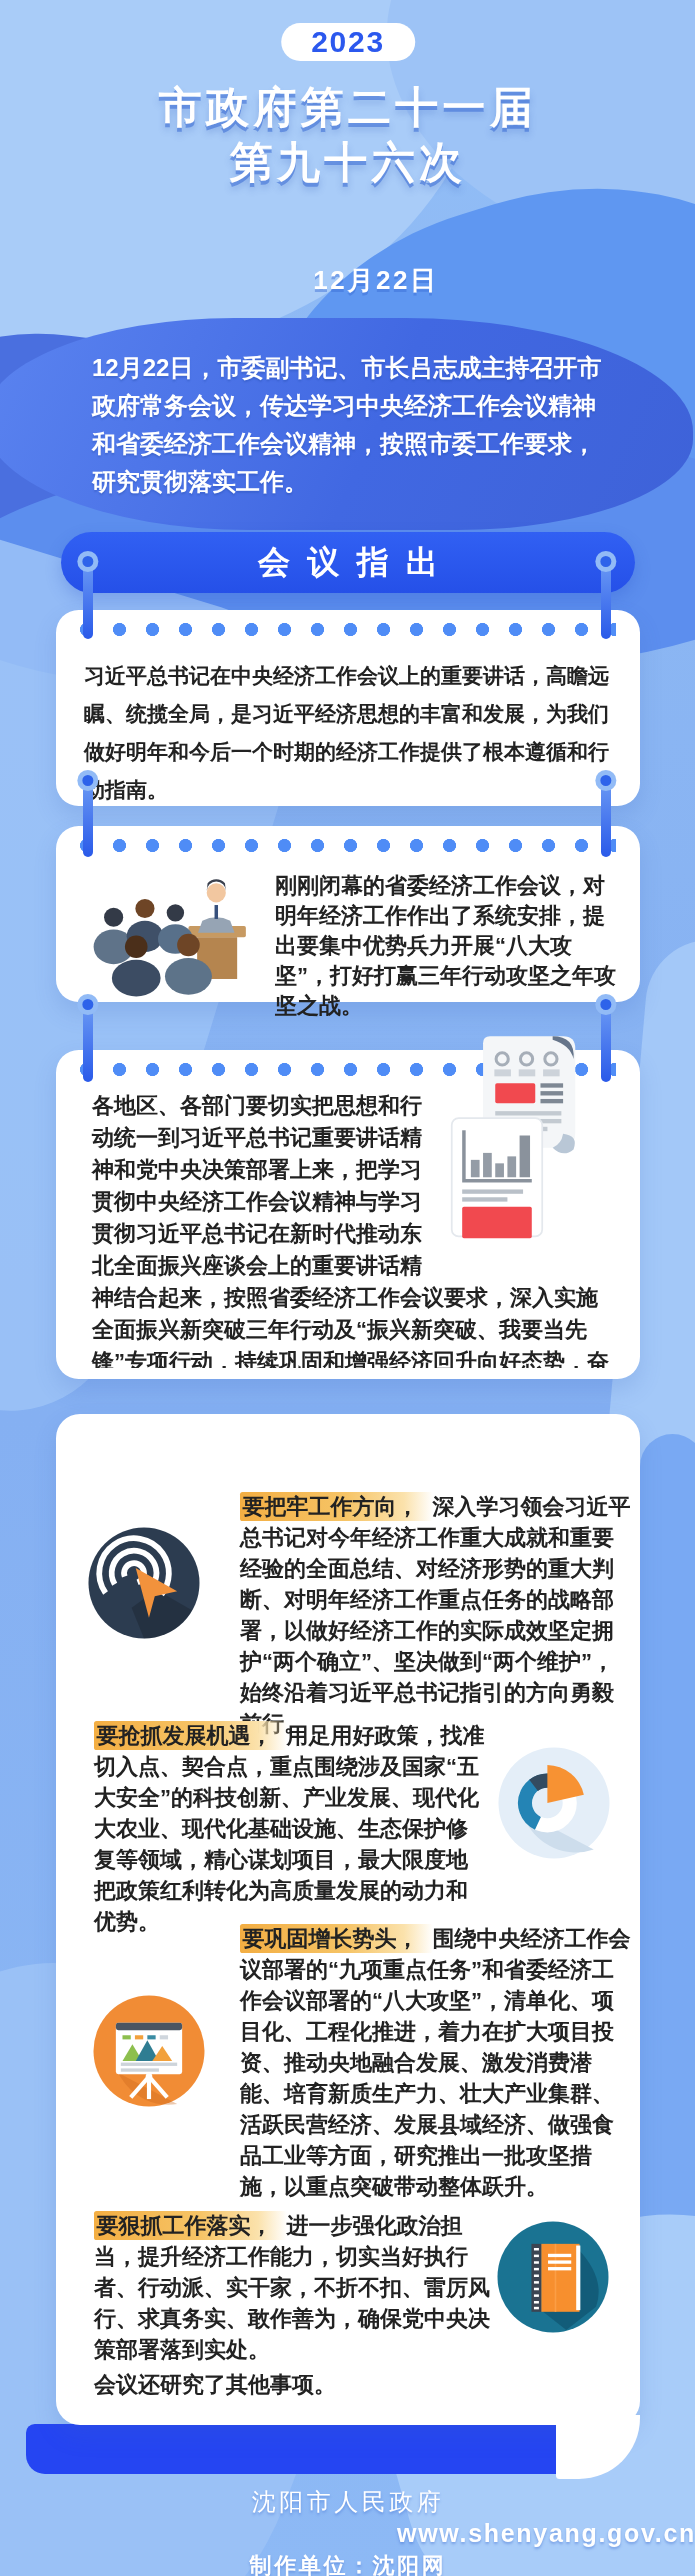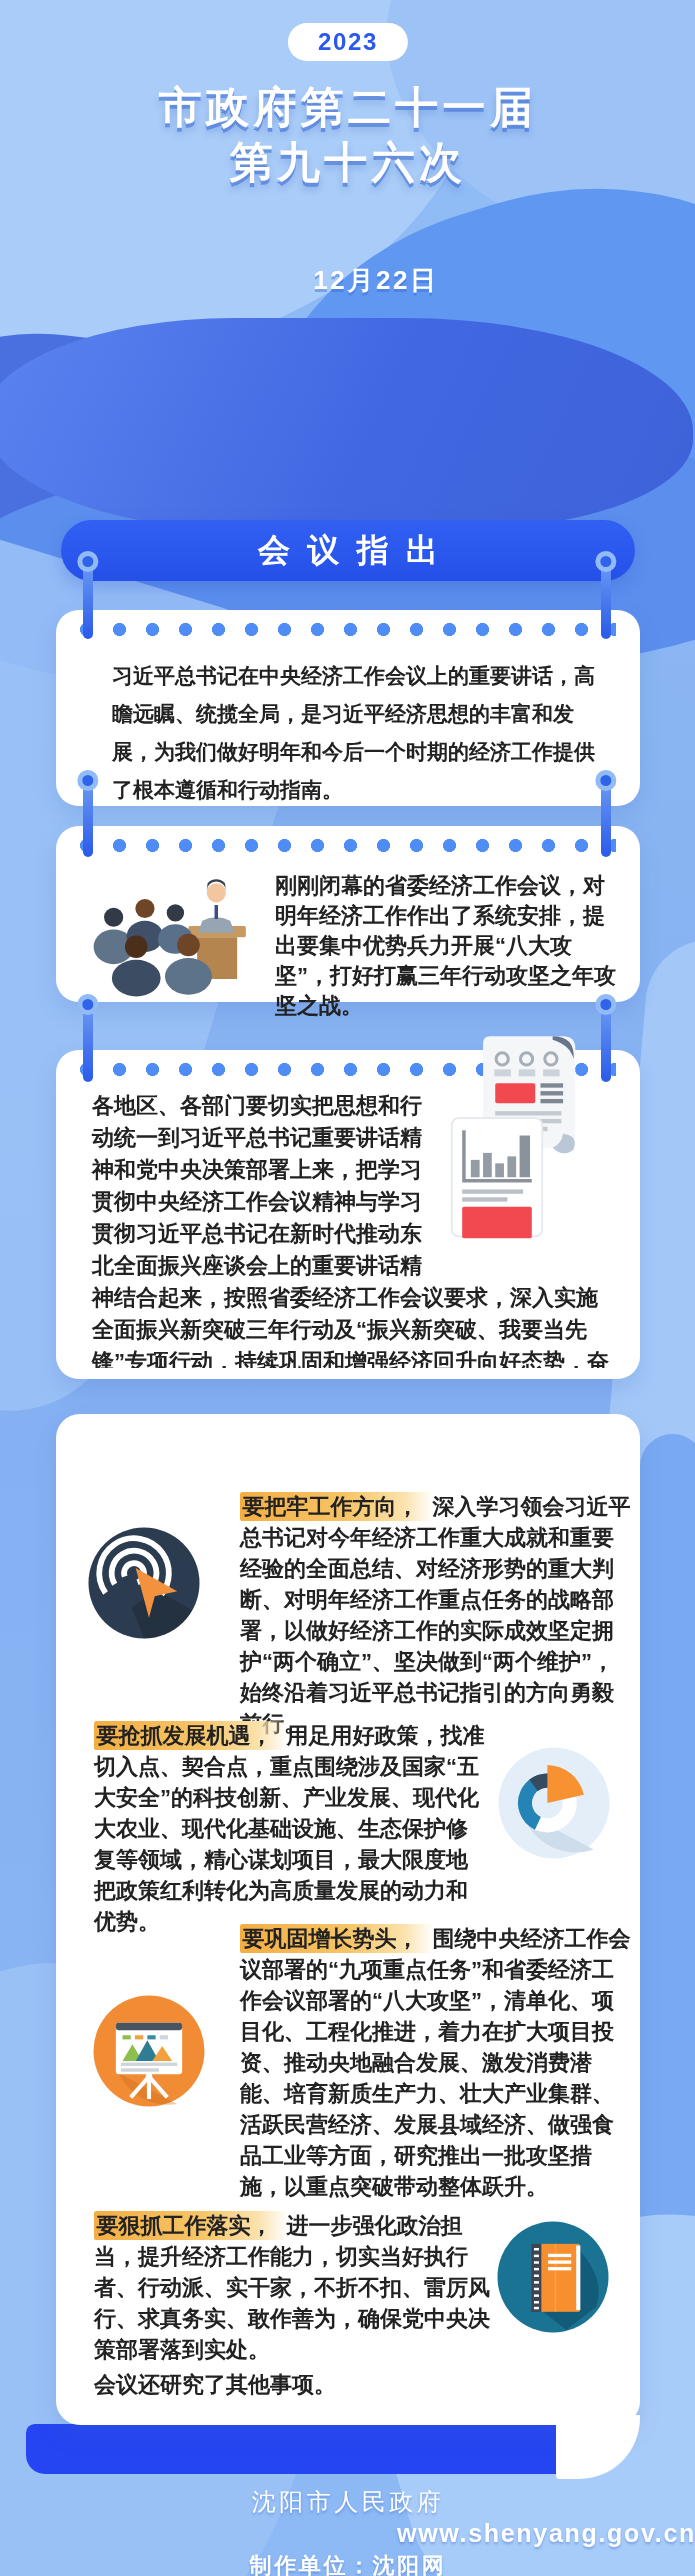--- a/index.html
+++ b/index.html
@@ -13,55 +13,55 @@
   .sh-hill-r{right:-156px;top:196px;width:591px;height:469px;background:#5f97f1;border-radius:48% 52% 42% 58%;transform:rotate(-17deg);}
   .sh-indigo-wave{left:-122px;top:343px;width:487px;height:252px;background:#4a6fdf;border-radius:45% 55% 50% 50%/60% 70% 55% 65%;transform:rotate(7deg);}
   .sh-mid-wave{left:-70px;top:452px;width:887px;height:226px;background:#5c8eee;border-radius:50% 50% 45% 55%/70% 80% 60% 65%;transform:rotate(-4deg);}
   .sh-band-left{left:-235px;top:556px;width:452px;height:835px;background:#9cc3f7;border-radius:113px;transform:rotate(17deg);opacity:.85;}
   .sh-strip-right{right:-61px;top:939px;width:130px;height:556px;background:#a3c8f8;border-radius:70px;transform:rotate(5deg);}
   .sh-strip-right2{right:-8.7px;top:1434px;width:65px;height:1000px;background:#79a9f3;border-radius:35px;}
   .sh-bot-left{left:-200px;top:1982px;width:539px;height:661px;background:#9ac1f6;border-radius:34%;transform:rotate(21deg);}
   .sh-bot-right{right:-165px;top:2226px;width:469px;height:400px;background:#a8ccf9;border-radius:42%;transform:rotate(-16deg);}
   
   .year-badge{position:absolute;left:50%;top:22.6px;transform:translateX(-50%);background:#ffffff;
-    color:#2b58ee;font-weight:bold;font-size:24px;line-height:38px;padding:0 30px;border-radius:19px;letter-spacing:1.7px;z-index:3;}
+    color:#2b58ee;font-weight:bold;font-size:30px;line-height:38px;padding:0 30px;border-radius:19px;letter-spacing:1.7px;z-index:3;}
   .main-title{position:absolute;left:0;top:80px;width:100%;text-align:center;color:#ffffff;font-weight:bold;
     font-size:43px;line-height:55px;letter-spacing:4.3px;z-index:3;
     text-shadow:0 4.3px 0 rgba(56,106,212,.55),0 7px 7px rgba(40,80,180,.25);}
   .main-title div{white-space:nowrap;}
   .hero-date{position:absolute;left:0;top:263px;width:100%;text-align:center;color:#ffffff;font-weight:bold;
     font-size:26px;letter-spacing:2.6px;z-index:3;text-shadow:0 2.6px 0 rgba(56,106,212,.45);margin-left:28px;}
   
   .intro-blob{position:absolute;left:-15.6px;top:318px;width:709px;height:212px;z-index:2;
     background:linear-gradient(115deg,#5b84f0 0%,#4168e2 55%,#3e62d8 100%);
     border-radius:287px 330px 270px 304px/117px 130px 104px 126px;}
   .intro-text{position:absolute;left:92px;right:85px;top:349px;z-index:3;color:#ffffff;
     font-size:24px;font-weight:bold;line-height:38px;text-shadow:0 1.7px 1.7px rgba(30,70,160,.3);}
   
-  .section-pill{position:absolute;left:61px;top:520px;width:574px;height:61px;border-radius:31px;z-index:4;
+  .section-pill{position:absolute;left:61px;top:532px;width:574px;height:61px;border-radius:31px;z-index:4;
     background:linear-gradient(180deg,#3160f3 0%,#2550e8 100%);box-shadow:0 7px 15.6px rgba(40,80,200,.25);
     color:#fff;font-weight:bold;font-size:32px;letter-spacing:17.4px;padding-left:17.4px;box-sizing:border-box;
     display:flex;align-items:center;justify-content:center;}
   
   .pin{position:absolute;width:10.4px;border-radius:5.2px;z-index:6;
     background:linear-gradient(180deg,#6f9ef5 0%,#2a5ae9 100%);}
   .pin::before{content:"";position:absolute;left:50%;top:-5.2px;transform:translateX(-50%);
     width:11.3px;height:11.3px;border-radius:50%;background:#2e63ea;border:5.2px solid rgba(152,192,247,.95);}
   .pin-a-l{left:83px;top:556px;height:83px;}  .pin-a-r{left:601px;top:556px;height:83px;}
   .pin-b-l{left:83px;top:775px;height:82px;}  .pin-b-r{left:601px;top:775px;height:82px;}
   .pin-c-l{left:83px;top:999px;height:83px;} .pin-c-r{left:601px;top:999px;height:83px;}
   
   .card{position:absolute;left:56px;width:584px;background:#ffffff;border-radius:22.6px;z-index:4;
     box-shadow:0 10.4px 22.6px rgba(60,100,190,.18);overflow:visible;}
   .dots{position:absolute;top:13px;left:24px;right:24px;height:13px;
     background-image:radial-gradient(circle 6.5px at 6.5px 50%,#4f8cf6 6.3px,rgba(0,0,0,0) 6.8px);
     background-size:33px 13px;background-repeat:repeat-x;}
   .card-text{color:#222222;font-weight:600;}
   .card1{top:610px;height:196px;}
-  .card1 .card-text{padding:47px 31px 0 56px;font-size:21px;line-height:38px;}
+  .card1 .card-text{padding:47px 31px 0 28px;font-size:21px;line-height:38px;}
   .card2{top:826px;height:176px;}
   .card2 .card-text{position:absolute;left:219px;right:17.4px;top:45px;font-size:22px;line-height:30px;}
   .card2 .meeting-illu{position:absolute;left:35px;top:38px;width:174px;height:136px;}
   .card3{top:1050px;height:329px;}
   .card3 .card-text{padding:40px 31px 0 36px;font-size:22px;line-height:32px;overflow:hidden;height:278px;}
   .doc-spacer{float:right;width:170px;height:161px;}
   .doc-illu{position:absolute;right:15.6px;top:-19px;width:174px;height:296px;z-index:7;}
   
   .card4{top:1414px;height:1011px;border-radius:24px 24px 24px 24px;}
   .tab{position:absolute;left:50%;top:0;transform:translateX(-50%);width:273px;height:52px;background:#2b58f0;
@@ -113,20 +113,21 @@
   <div class="shape sh-bot-right"></div>
 
   <div class="year-badge">2023</div>
   <div class="main-title">
     <div>市政府第二十一届</div>
     <div>第九十六次</div>
   </div>
   <div class="hero-date">12月22日</div>
 
   <div class="intro-blob"></div>
+  <div class="intro-text">12月22日，市委副书记、市长吕志成主持召开市政府常务会议，传达学习中央经济工作会议精神和省委经济工作会议精神，按照市委工作要求，研究贯彻落实工作。</div>
 
   <div class="section-pill">会议指出</div>
 
   <div class="pin pin-a-l"></div>
   <div class="pin pin-a-r"></div>
   <div class="pin pin-b-l"></div>
   <div class="pin pin-b-r"></div>
   <div class="pin pin-c-l"></div>
   <div class="pin pin-c-r"></div>
 

